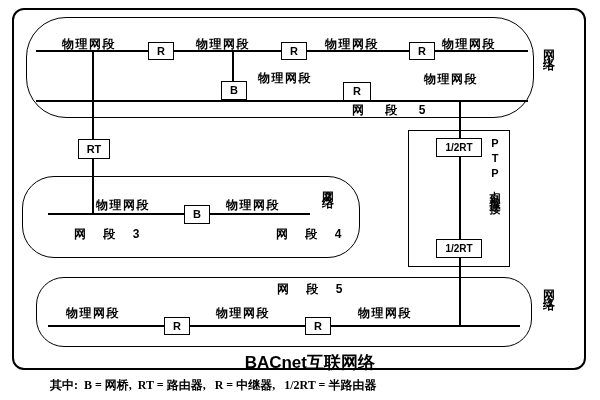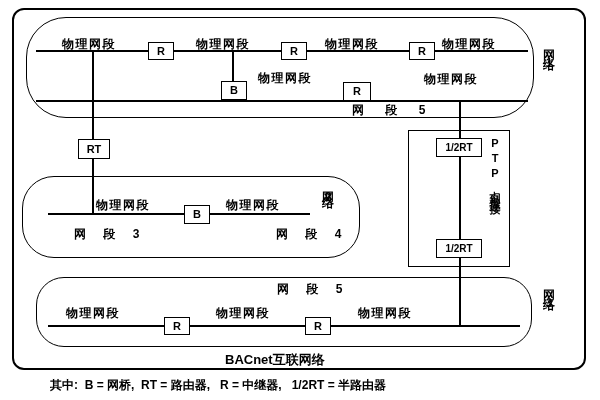--- a/index.html
+++ b/index.html
@@ -12,22 +12,22 @@
   .box{position:absolute;background:#fff;border:1.5px solid #000;z-index:3;
        display:flex;align-items:center;justify-content:center;
        font-weight:bold;font-size:11px;line-height:1;}
   .lbl{position:absolute;font-weight:bold;font-size:12px;white-space:nowrap;z-index:2;}
   .phys{letter-spacing:1.5px;font-family:Liberation Serif, serif;}
   .seg{letter-spacing:9px;}
   .seg34{letter-spacing:7px;}
   .vlbl{position:absolute;writing-mode:vertical-rl;text-orientation:upright;
         font-weight:bold;font-size:12px;letter-spacing:8px;z-index:2;white-space:nowrap;}
   .ptp{font-size:11px;letter-spacing:3px;}
-  .caption{position:absolute;font-weight:bold;font-size:13px;text-align:left;z-index:2;}
-  .legend{position:absolute;font-weight:bold;font-size:12px;white-space:pre;z-index:2;}
+  .caption{position:absolute;font-weight:bold;font-size:17px;text-align:right;z-index:2;}
+  .legend{position:absolute;font-weight:bold;font-size:12px;white-space:pre;z-index:2;font-family:Liberation Serif, serif;}
 </style>
 </head>
 <body>
 
 <div class="canvas">
 
   <div class="frame" style="left:12px;top:8px;width:570px;height:358px;"></div>
 
   <div class="boundary" style="left:26px;top:17px;width:506px;height:99px;border-radius:40px;"></div>
   <div class="boundary" style="left:22px;top:176px;width:336px;height:80px;border-radius:32px;"></div>

